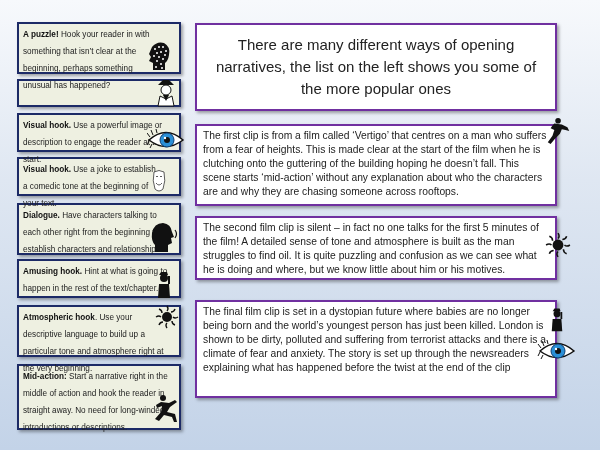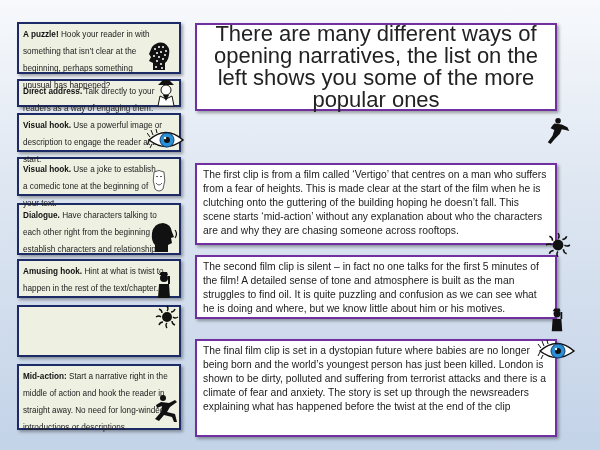--- a/index.html
+++ b/index.html
@@ -19,24 +19,24 @@
   .hook b { font-weight:bold; color:#111; }
   .hook .txt { position:relative; z-index:1; }
   .ic { position:absolute; z-index:2; }
   .panel {
     position:absolute; left:195px; width:362px;
     background:#fff; border:2.5px solid #7030a0;
     box-shadow: 2px 2px 3px rgba(0,0,0,0.35);
     box-sizing:border-box; color:#222;
   }
   .panel.title {
-    font-size:22px; line-height:22px; text-align:center;
+    font-size:15px; line-height:22px; text-align:center;
     padding:8px 10px; display:flex; align-items:center; justify-content:center;
   }
-  .panel.clip { font-size:10.3px; line-height:14px; padding:3px 6px;margin-top:39px; }
+  .panel.clip { font-size:10.3px; line-height:14px; padding:3px 6px; }
 </style>
 </head>
 <body>
 
 <div class="hook" style="top:22px;height:52px;">
   <div class="txt" style="padding-right:20px;"><b>A puzzle!</b><span> Hook your reader in with something that isn’t clear at the beginning, perhaps something unusual has happened?</span></div>
   <svg class="ic" style="left:128px;top:17px;" width="24" height="30" viewBox="0 0 24 30">
     <path d="M6 29 L6 22 L2 20 L4 16 L2 13 L5 6 Q10 0 17 2 Q24 6 22 14 Q21 20 18 22 L18 29 Z" fill="#111"></path>
     <g fill="#fff">
         <circle cx="8" cy="8" r="1"></circle>
@@ -51,21 +51,20 @@
         <circle cx="16" cy="18" r="1"></circle>
         <circle cx="10" cy="20" r="1"></circle>
         <circle cx="14" cy="23" r="1"></circle>
         <circle cx="9" cy="26" r="1"></circle>
         <circle cx="15" cy="27" r="1"></circle>
       </g>
   </svg>
 </div>
 
 <div class="hook" style="top:79px;height:28px;">
-  <div class="txt"><b>Direct address.</b><span> Talk directly to your readers as a way of engaging them.</span></div>
   <svg class="ic" style="left:136px;top:-2px;" width="22" height="28" viewBox="0 0 22 28">
     <path d="M3 6 L19 6 L17 4 L14 1 L8 1 L5 4 Z" fill="#111"></path>
     <ellipse cx="11" cy="11" rx="5" ry="5" fill="#fff" stroke="#111"></ellipse>
     <path d="M3 27 L5 17 L11 20 L17 17 L19 27 Z" fill="#fff" stroke="#111"></path>
     <path d="M8 16 L14 16 L11 22 Z" fill="#111"></path>
   </svg>
 </div>
 
 <div class="hook" style="top:113px;height:39px;">
   <div class="txt"><b>Visual hook.</b><span> Use a powerful image or description to engage the reader at the start.</span></div>
@@ -88,30 +87,31 @@
 
 <div class="hook" style="top:203px;height:52px;">
   <div class="txt" style="padding-right:8px;"><b>Dialogue.</b><span> Have characters talking to each other right from the beginning to establish characters and relationships.</span></div>
   <svg class="ic" style="left:132px;top:16px;" width="28" height="32" viewBox="0 0 28 32">
     <path d="M4 31 L4 24 Q0 20 1 12 Q3 2 12 2 Q20 3 21 11 L23 16 L20 17 L21 22 L17 24 L17 31 Z" fill="#111"></path>
     <path d="M24 9 Q27 13 24 17" stroke="#111" fill="none" stroke-width="1.2"></path>
   </svg>
 </div>
 
 <div class="hook" style="top:259px;height:39px;">
-  <div class="txt"><b>Amusing hook.</b><span> Hint at what is twist to happen in the rest of the text/chapter.</span></div>
+  <div class="txt"><b>Amusing hook.</b><span> Hint at what is going to happen in the rest of the text/chapter.</span></div>
   <svg class="ic" style="left:137px;top:9px;" width="16" height="28" viewBox="0 0 16 28">
     <path d="M3 5 L12 5 L11 2 L5 2 Z" fill="#111"></path>
     <circle cx="8" cy="8" r="4" fill="#111"></circle>
     <path d="M2 28 L3 14 L13 14 L14 28 Z" fill="#111"></path>
     <rect x="12" y="6" width="2" height="8" fill="#111"></rect>
   </svg>
 </div>
 
 <div class="hook" style="top:305px;height:52px;">
+  <div class="txt" style="padding-right:8px;"><b>Atmospheric hook</b><span>. Use your descriptive language to build up a particular tone and atmosphere right at the very beginning.</span></div>
   <svg class="ic" style="left:136px;top:-2px;" width="24" height="24" viewBox="0 0 24 24">
     <g stroke="#111" stroke-width="1.4" fill="none">
       <path d="M12 1 Q14 4 12 6"></path>
         <path d="M12 23 Q10 20 12 18"></path>
         <path d="M1 12 Q4 10 6 12"></path>
         <path d="M23 12 Q20 14 18 12"></path>
       <path d="M4 4 Q7 5 7 8"></path>
         <path d="M20 20 Q17 19 17 16"></path>
         <path d="M20 4 Q19 7 16 7"></path>
         <path d="M4 20 Q5 17 8 17"></path>

